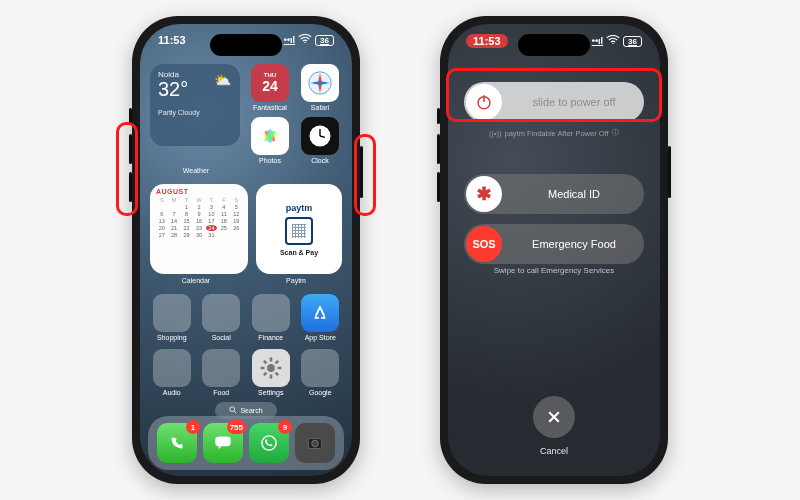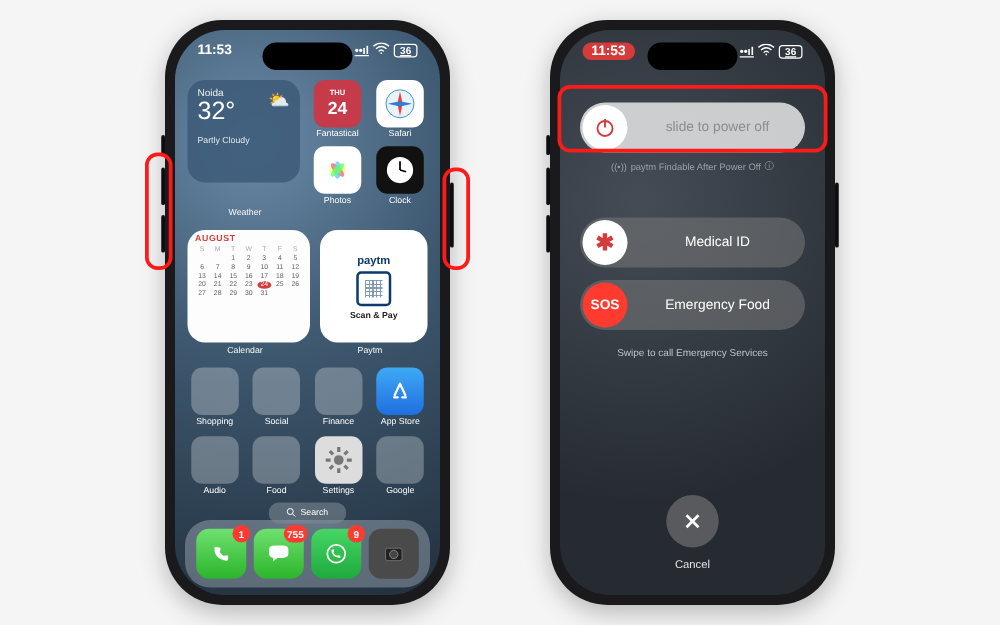--- a/index.html
+++ b/index.html
@@ -140,21 +140,21 @@
     width:36px;height:36px;border-radius:50%;background:#fff;margin:2px;
     display:flex;align-items:center;justify-content:center;flex-shrink:0}
   .slider .txt{flex:1;text-align:center;}
   .s-power{background:rgba(230,230,230,.85);}
   .s-power .knob svg{width:18px;height:18px;stroke:#d43b3b;stroke-width:2;fill:none}
   .s-med{background:rgba(120,120,120,.55);color:#fff}
   .s-med .knob{background:#fff;color:#d43b3b;font-size:18px;font-weight:700}
   .s-sos{background:rgba(120,120,120,.55);color:#fff}
   .s-sos .knob{background:#ff3b30;color:#fff;font-size:11px;font-weight:800}
   .findable{font-size:7.5px;color:#9aa0a6;margin:6px 0 36px;display:flex;align-items:center;gap:3px}
-  .swipe-hint{font-size:8px;color:#bfc4c9;margin-top:14px}
+  .swipe-hint{font-size:8px;color:#bfc4c9;margin-top:2px}
   .cancel-wrap{margin-top:auto;display:flex;flex-direction:column;align-items:center;gap:8px}
   .cancel-btn{width:42px;height:42px;border-radius:50%;background:rgba(130,130,130,.55);display:flex;align-items:center;justify-content:center}
   .cancel-btn svg{width:16px;height:16px;stroke:#fff;stroke-width:2.6}
   .cancel-lbl{font-size:9px;color:#e7e7e7}
 
   
   .callout{position:absolute;border:3px solid #ff1a1a;border-radius:10px;z-index:200;pointer-events:none}
 
   
   .compass{width:28px;height:28px}

